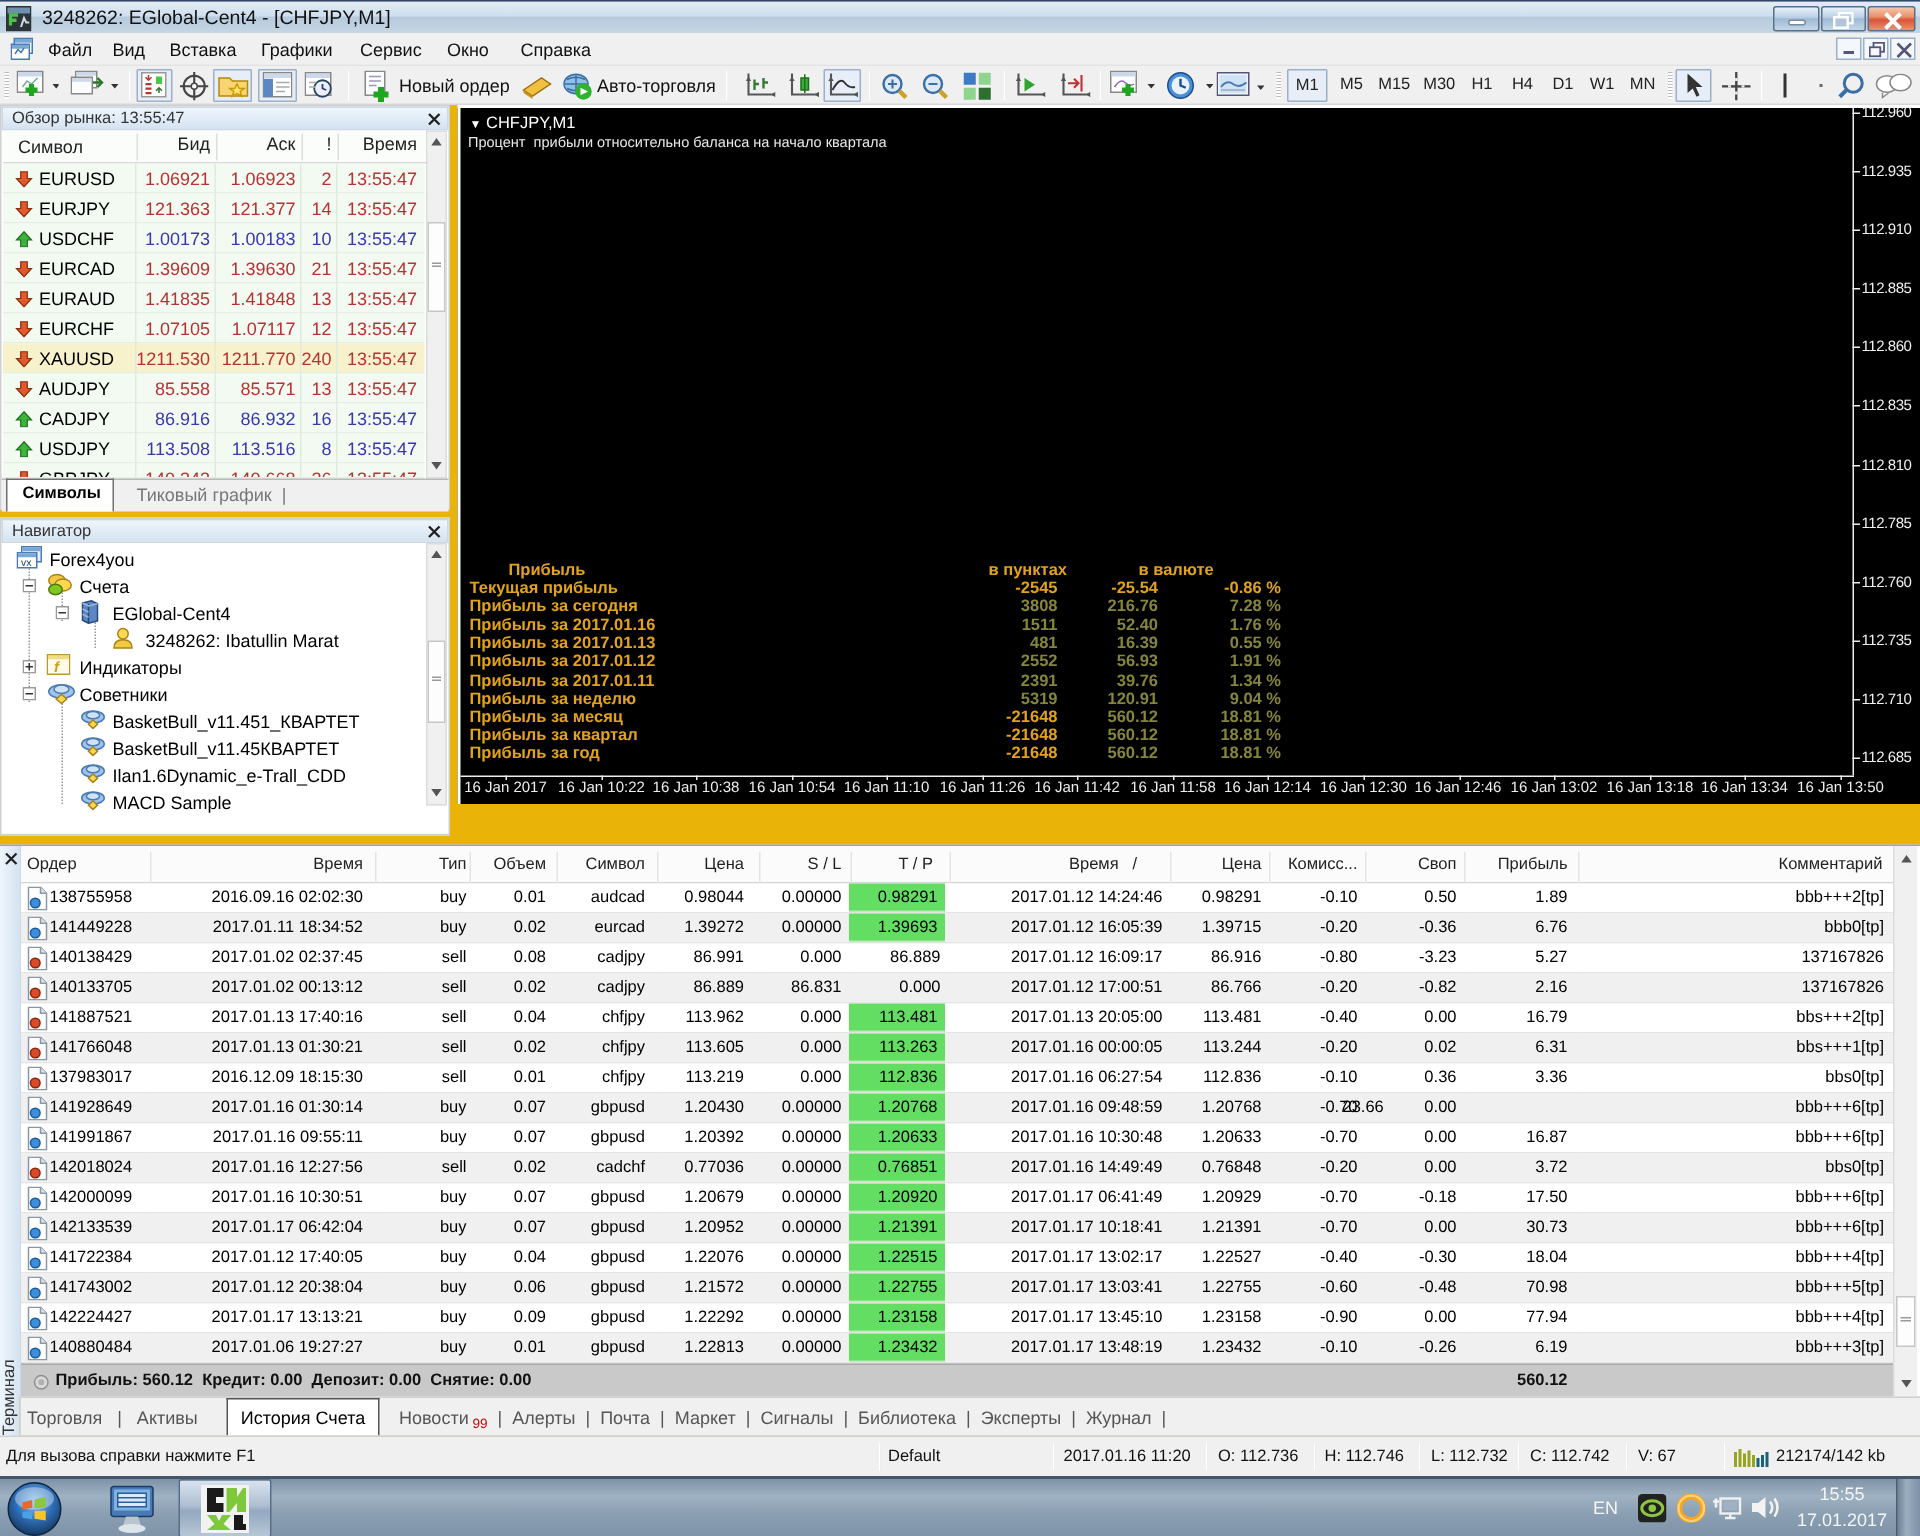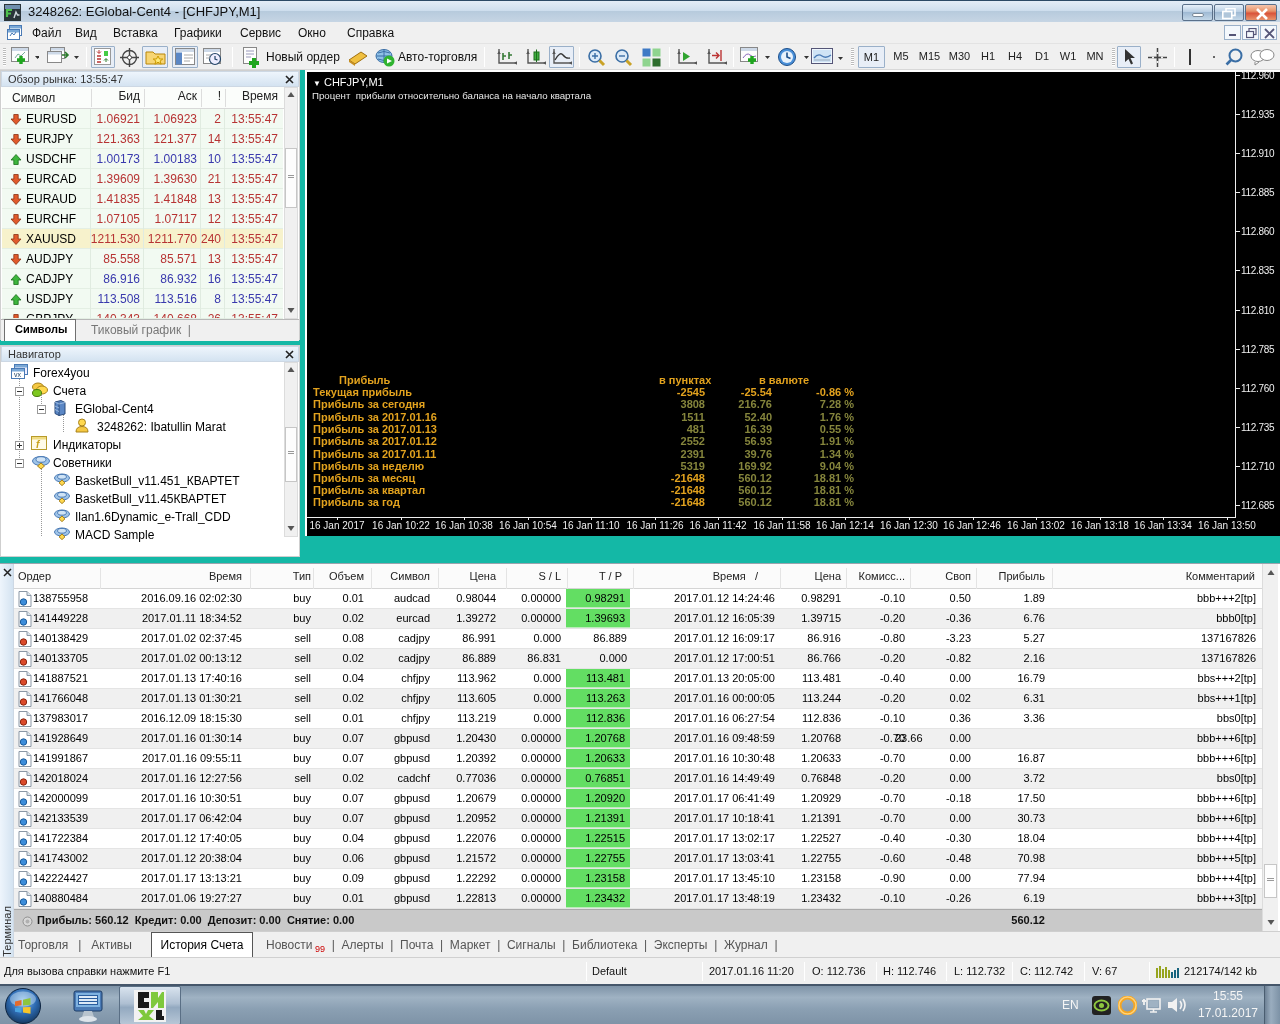--- a/index.html
+++ b/index.html
@@ -1,15 +1,15 @@
 <!DOCTYPE html>
 <html><head><meta charset="utf-8"><style>
 *{margin:0;padding:0;box-sizing:border-box}
 body{font-family:"Liberation Sans",sans-serif;font-size:11px;background:#888}
-#root{position:relative;width:1280px;height:1024px;overflow:hidden;background:#14b8a6}
+#root{position:relative;width:1280px;height:1024px;overflow:hidden;background:#eab308}
 .abs{position:absolute}
 
 #titlebar{left:0;top:0;width:1280px;height:22px;background:linear-gradient(#e3edf7 0%,#cfdfee 45%,#b7cbdd 50%,#c6d5e4 100%);border-top:1px solid #2b4a66}
 #titletext{left:28px;top:3px;font-size:13px;color:#111}
 .capbtn{top:3px;height:17px;border:1px solid #5a708a;border-radius:2px}
 
 #menubar{left:0;top:22px;width:1280px;height:22px;background:#f0f0f0;border-bottom:1px solid #e3e3e3}
 .menuitem{top:4px;color:#111;font-size:12px}
 
 #toolbar{left:0;top:44px;width:1280px;height:26px;background:#f0f0f0;border-bottom:1px solid #d8d8d8}
@@ -565,21 +565,21 @@
 <div class="profrow or" style="left:6px;top:363px">Прибыль за 2017.01.12</div>
 <div class="profrow ol" style="left:308px;top:363px;width:90px;text-align:right">2552</div>
 <div class="profrow ol" style="left:375px;top:363px;width:90px;text-align:right">56.93</div>
 <div class="profrow ol" style="left:457px;top:363px;width:90px;text-align:right">1.91 %</div>
 <div class="profrow or" style="left:6px;top:376px">Прибыль за 2017.01.11</div>
 <div class="profrow ol" style="left:308px;top:376px;width:90px;text-align:right">2391</div>
 <div class="profrow ol" style="left:375px;top:376px;width:90px;text-align:right">39.76</div>
 <div class="profrow ol" style="left:457px;top:376px;width:90px;text-align:right">1.34 %</div>
 <div class="profrow or" style="left:6px;top:388px">Прибыль за неделю</div>
 <div class="profrow ol" style="left:308px;top:388px;width:90px;text-align:right">5319</div>
-<div class="profrow ol" style="left:375px;top:388px;width:90px;text-align:right">169.92</div>
+<div class="profrow ol" style="left:375px;top:388px;width:90px;text-align:right">120.91</div>
 <div class="profrow ol" style="left:457px;top:388px;width:90px;text-align:right">9.04 %</div>
 <div class="profrow or" style="left:6px;top:400px">Прибыль за месяц</div>
 <div class="profrow or" style="left:308px;top:400px;width:90px;text-align:right">-21648</div>
 <div class="profrow ol" style="left:375px;top:400px;width:90px;text-align:right">560.12</div>
 <div class="profrow ol" style="left:457px;top:400px;width:90px;text-align:right">18.81 %</div>
 <div class="profrow or" style="left:6px;top:412px">Прибыль за квартал</div>
 <div class="profrow or" style="left:308px;top:412px;width:90px;text-align:right">-21648</div>
 <div class="profrow ol" style="left:375px;top:412px;width:90px;text-align:right">560.12</div>
 <div class="profrow ol" style="left:457px;top:412px;width:90px;text-align:right">18.81 %</div>
 <div class="profrow or" style="left:6px;top:424px">Прибыль за год</div>

